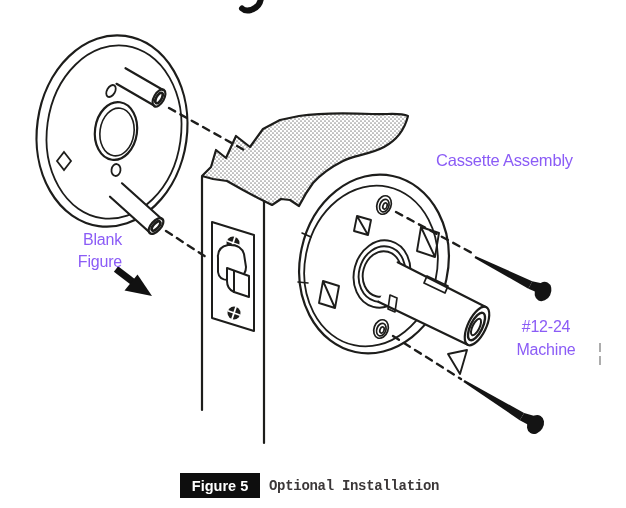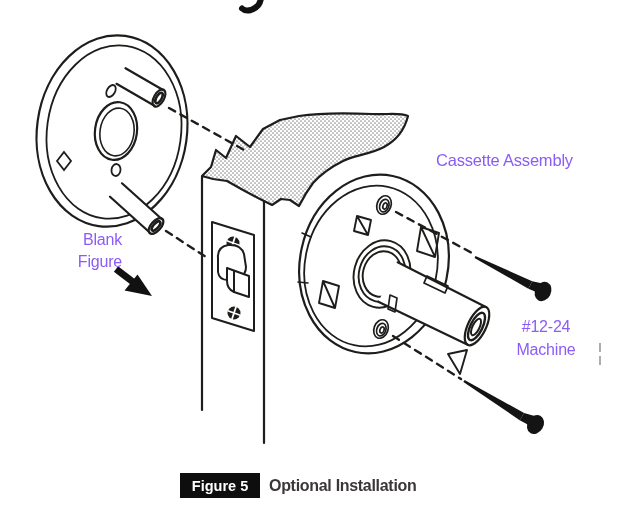--- a/index.html
+++ b/index.html
@@ -11,22 +11,22 @@
   .label{position:absolute;color:#8b5cf6;font-size:16px;line-height:22px;letter-spacing:-0.2px;}
   .label-blank-plate{left:38px;top:229px;width:84px;text-align:right;}
   .label-cassette{left:436px;top:149px;white-space:nowrap;font-size:16.5px;}
   .label-screws{left:501px;top:315px;width:90px;text-align:center;line-height:23px;}
   .caption{position:absolute;left:180px;top:473px;height:25px;display:flex;align-items:stretch;}
   .caption-box{
     width:80px;background:#0e0e0e;color:#ffffff;font-weight:700;font-size:14.5px;
     display:flex;align-items:center;justify-content:center;letter-spacing:0;
   }
   .caption-title{
-    margin-left:9px;display:flex;align-items:center;font-weight:700;font-size:16px;
-    color:#3b3738;letter-spacing:-0.3px;white-space:nowrap;
+    margin-left:9px;display:flex;align-items:center;font-weight:700;font-size:14px;
+    color:#3b3738;letter-spacing:-0.3px;white-space:nowrap;font-family:Liberation Mono, monospace;
   }
 </style>
 </head>
 <body>
 
 <div class="stage">
 
   <svg class="illus" width="626" height="508" viewBox="0 0 626 508">
     <defs>
       <pattern id="stipple" width="4" height="4" patternUnits="userSpaceOnUse">

